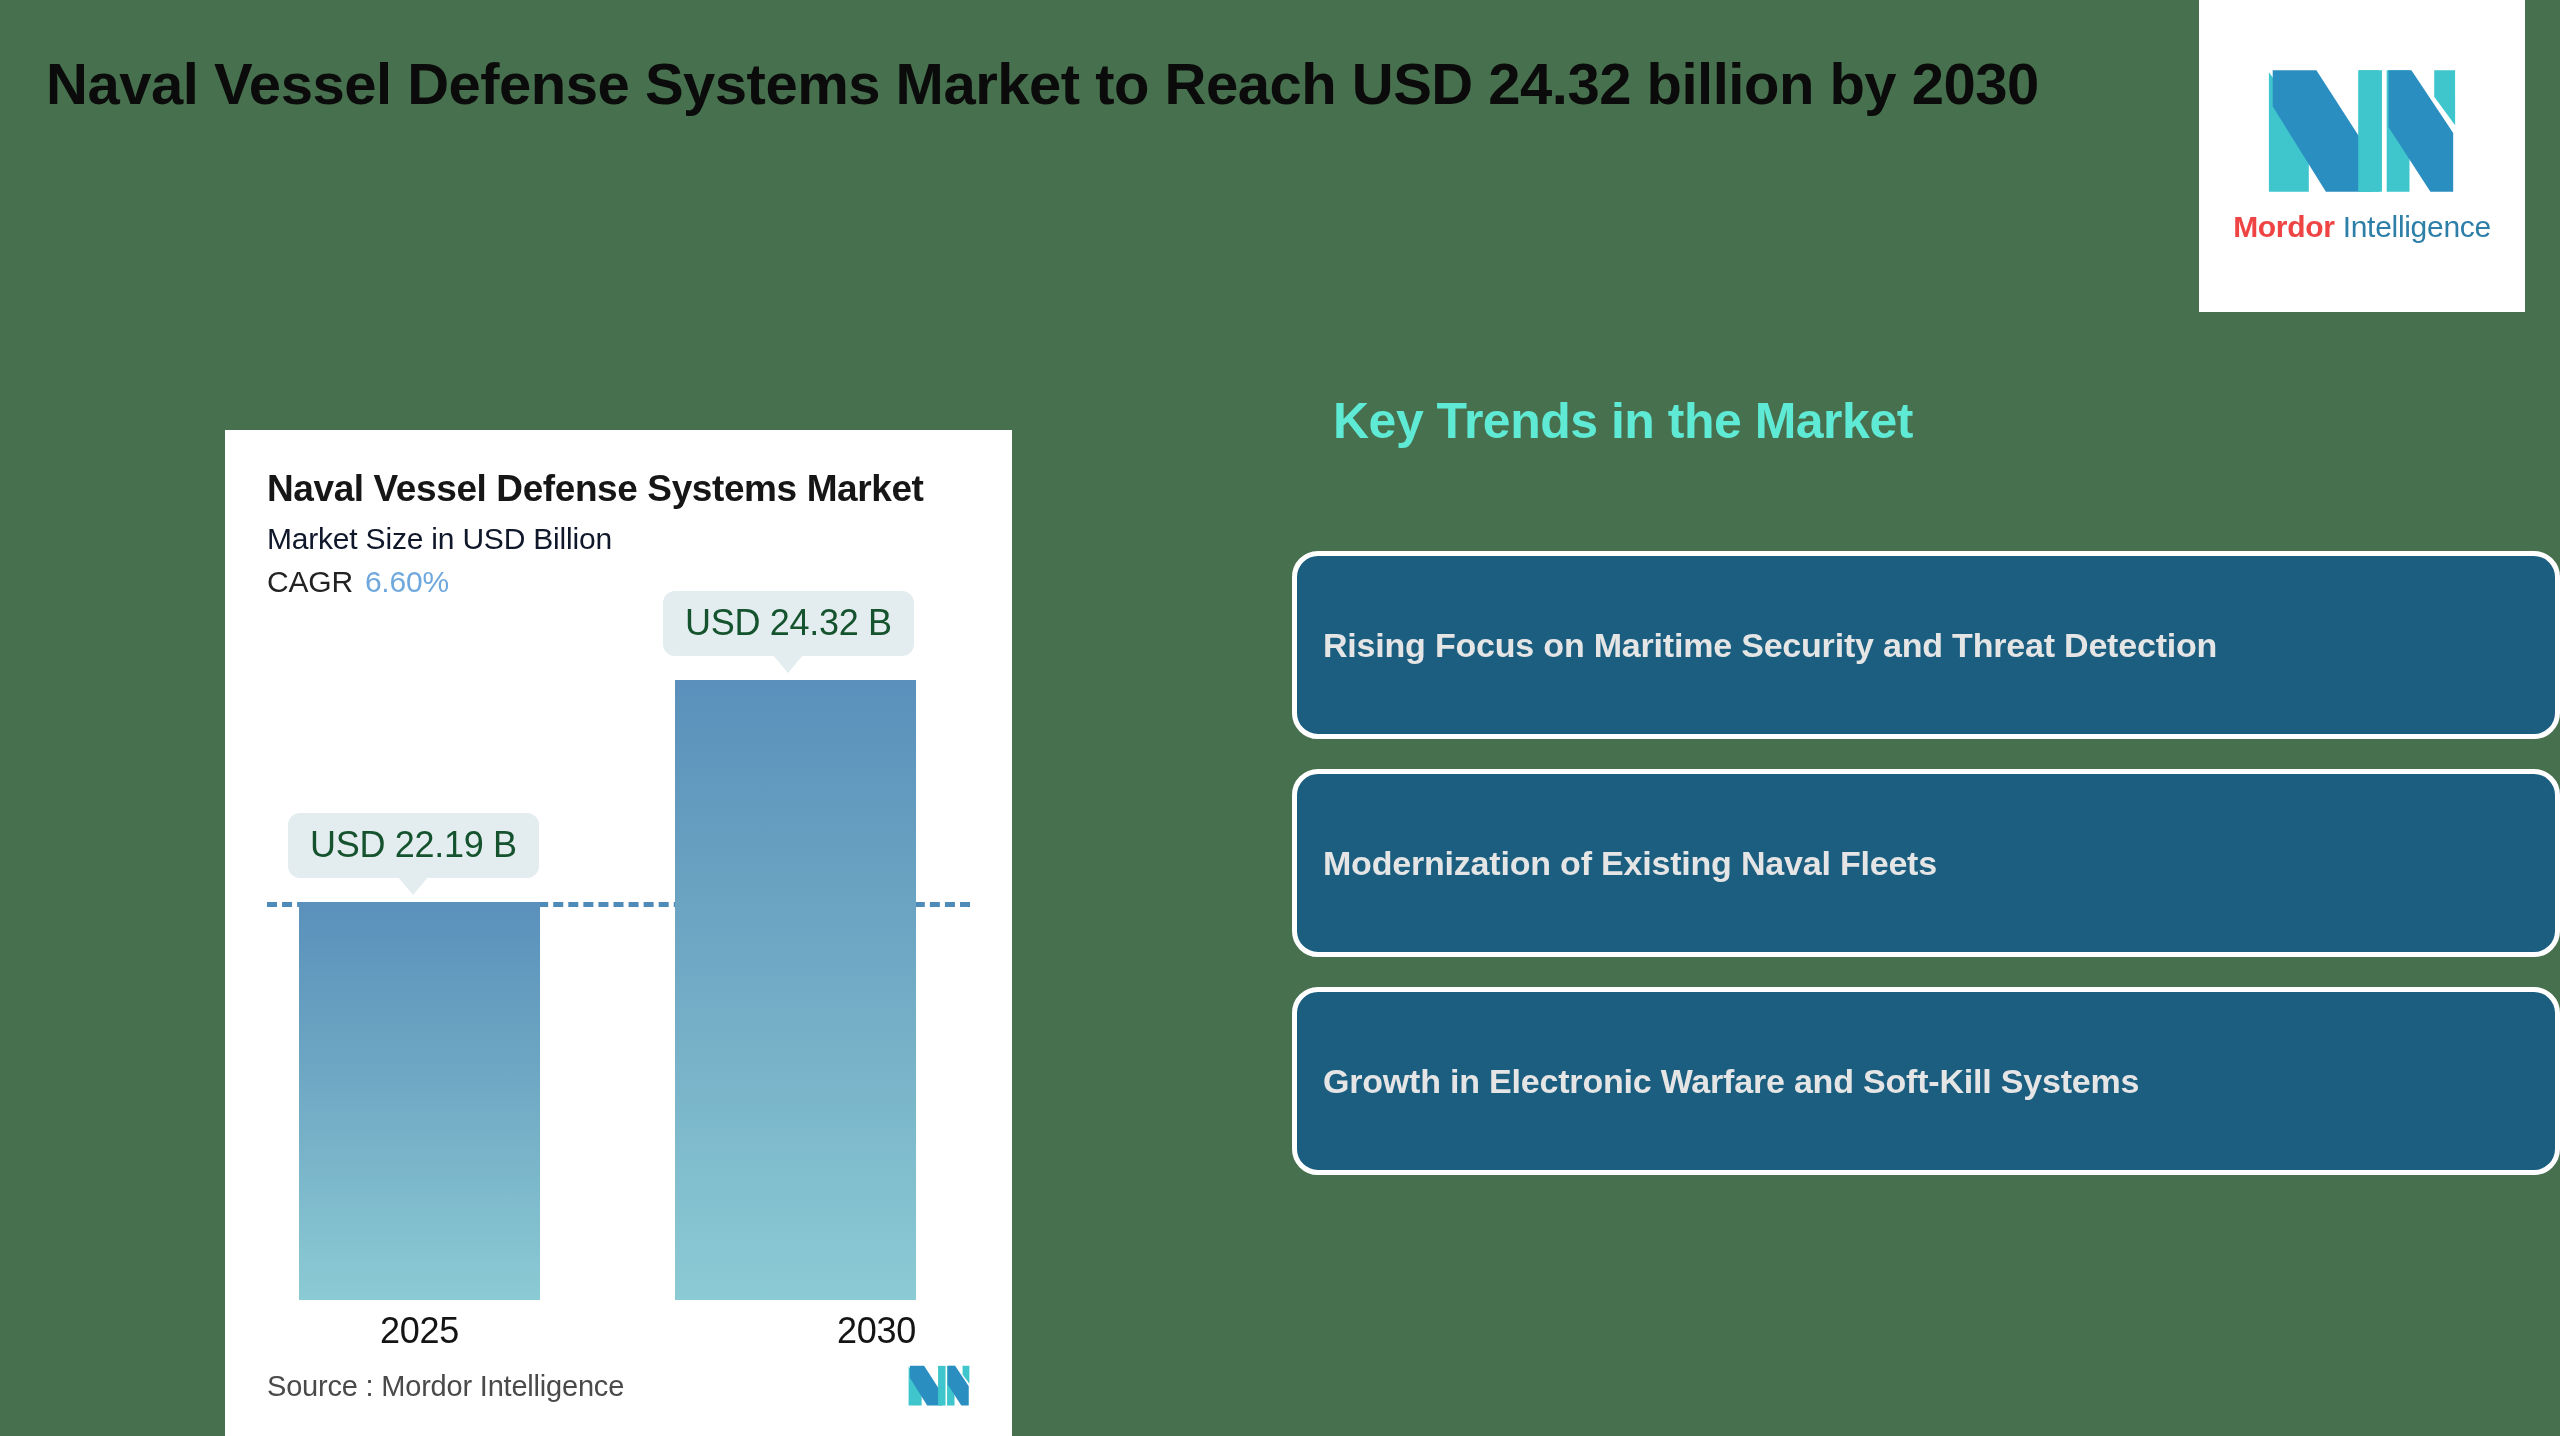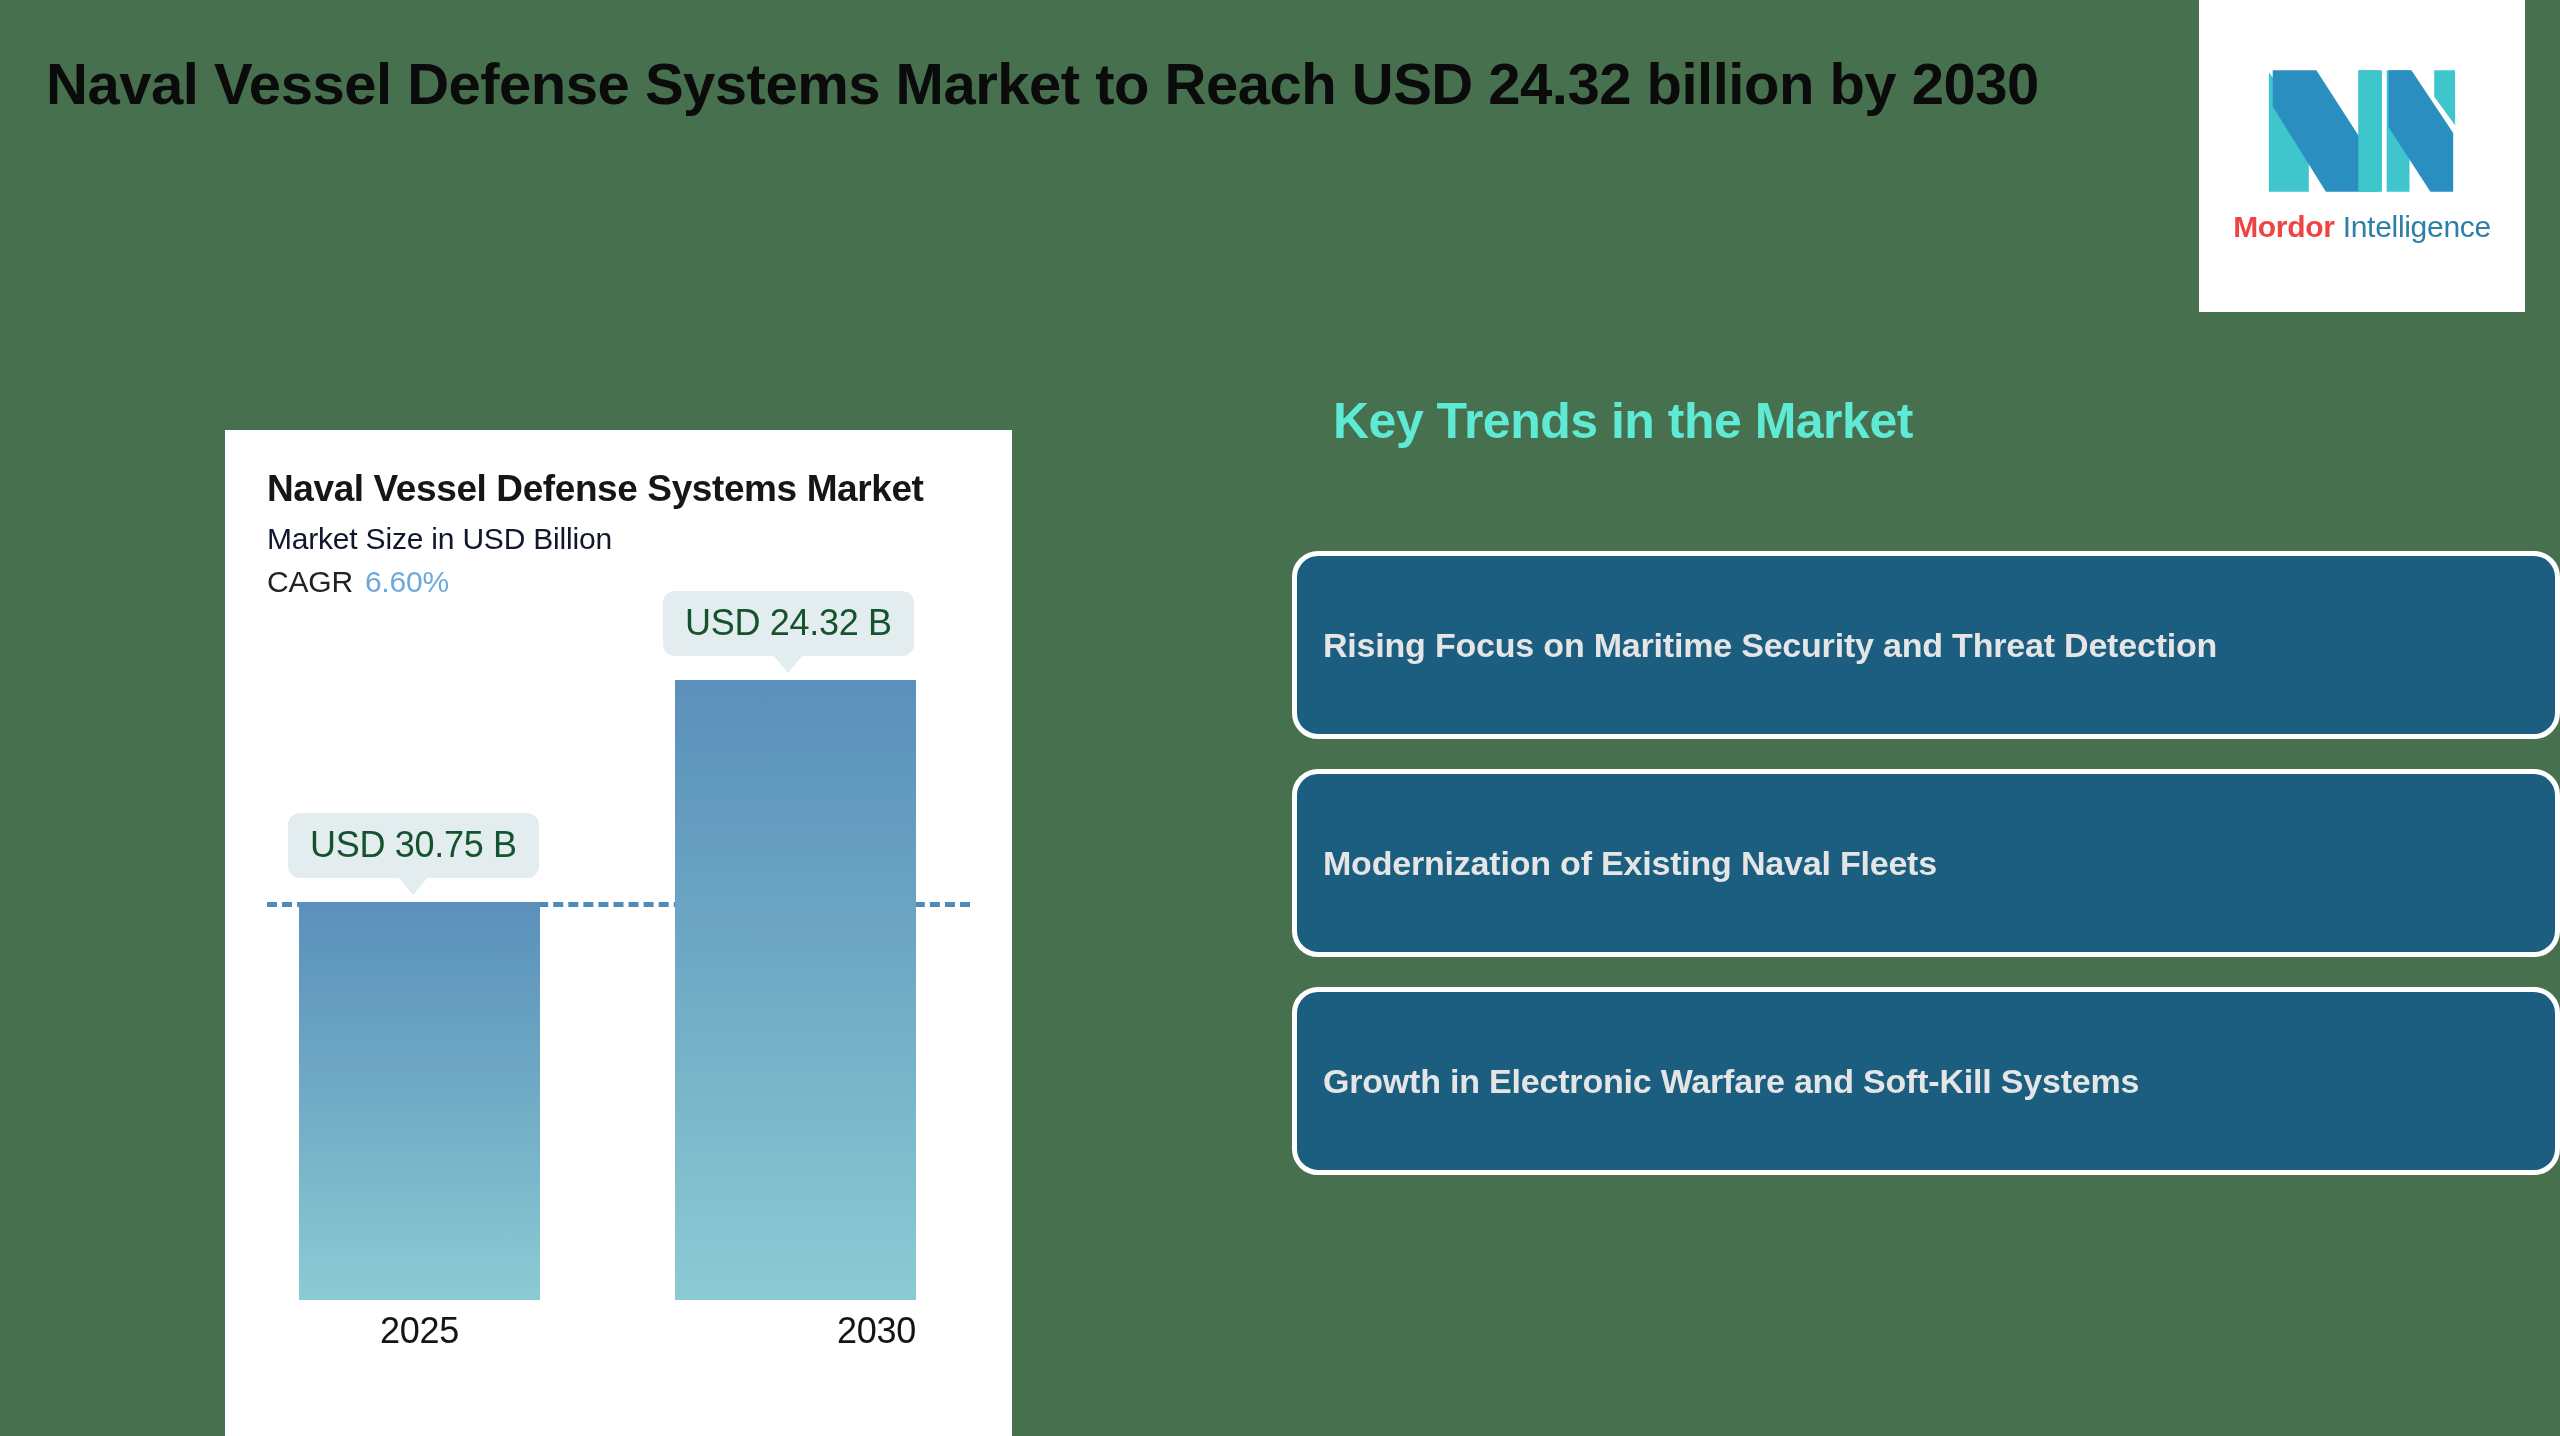--- a/index.html
+++ b/index.html
@@ -225,29 +225,40 @@
   <div class="chart-cagr">
     <span>CAGR</span><span class="cagr-val">6.60%</span>
   </div>
 
   <div class="plot">
     <div class="dash-line"></div>
 
     <div class="bar bar-2025"></div>
     <div class="bar bar-2030"></div>
 
-    <div class="badge badge-2025">USD 30.75 B</div>
+    <div class="badge badge-2025">USD 22.19 B</div>
     <div class="badge badge-2030">USD 24.32 B</div>
   </div>
 
   <div class="xlabels">
     <div class="xlabel xlabel-2025">2025</div>
     <div class="xlabel xlabel-2030">2030</div>
   </div>
 
+  <div class="chart-footer">
+    <div class="source-text">Source :  Mordor Intelligence</div>
+    <svg class="footer-mark" viewBox="0 0 200 134">
+      <polygon points="2,4 2,130 44,130 44,62 2,4" fill="#3EC6CC"></polygon>
+      <polygon points="6,2 52,2 110,92 110,130 62,130 6,40" fill="#2B8EC0"></polygon>
+      <polygon points="97,2 121,2 121,130 97,130" fill="#3EC6CC"></polygon>
+      <polygon points="126,2 150,2 150,130 126,130" fill="#3EC6CC"></polygon>
+      <polygon points="128,2 152,2 196,68 196,130 172,130 128,62" fill="#2B8EC0"></polygon>
+      <polygon points="176,2 198,2 198,60 176,30" fill="#3EC6CC"></polygon>
+    </svg>
+  </div>
 </div>
 
 <div class="trends-heading">Key Trends in the Market</div>
 
 <div class="trend-list">
   <div class="trend-card">
     <span class="trend-label">Rising Focus on Maritime Security and Threat Detection</span>
   </div>
   <div class="trend-card">
     <span class="trend-label">Modernization of Existing Naval Fleets</span>

